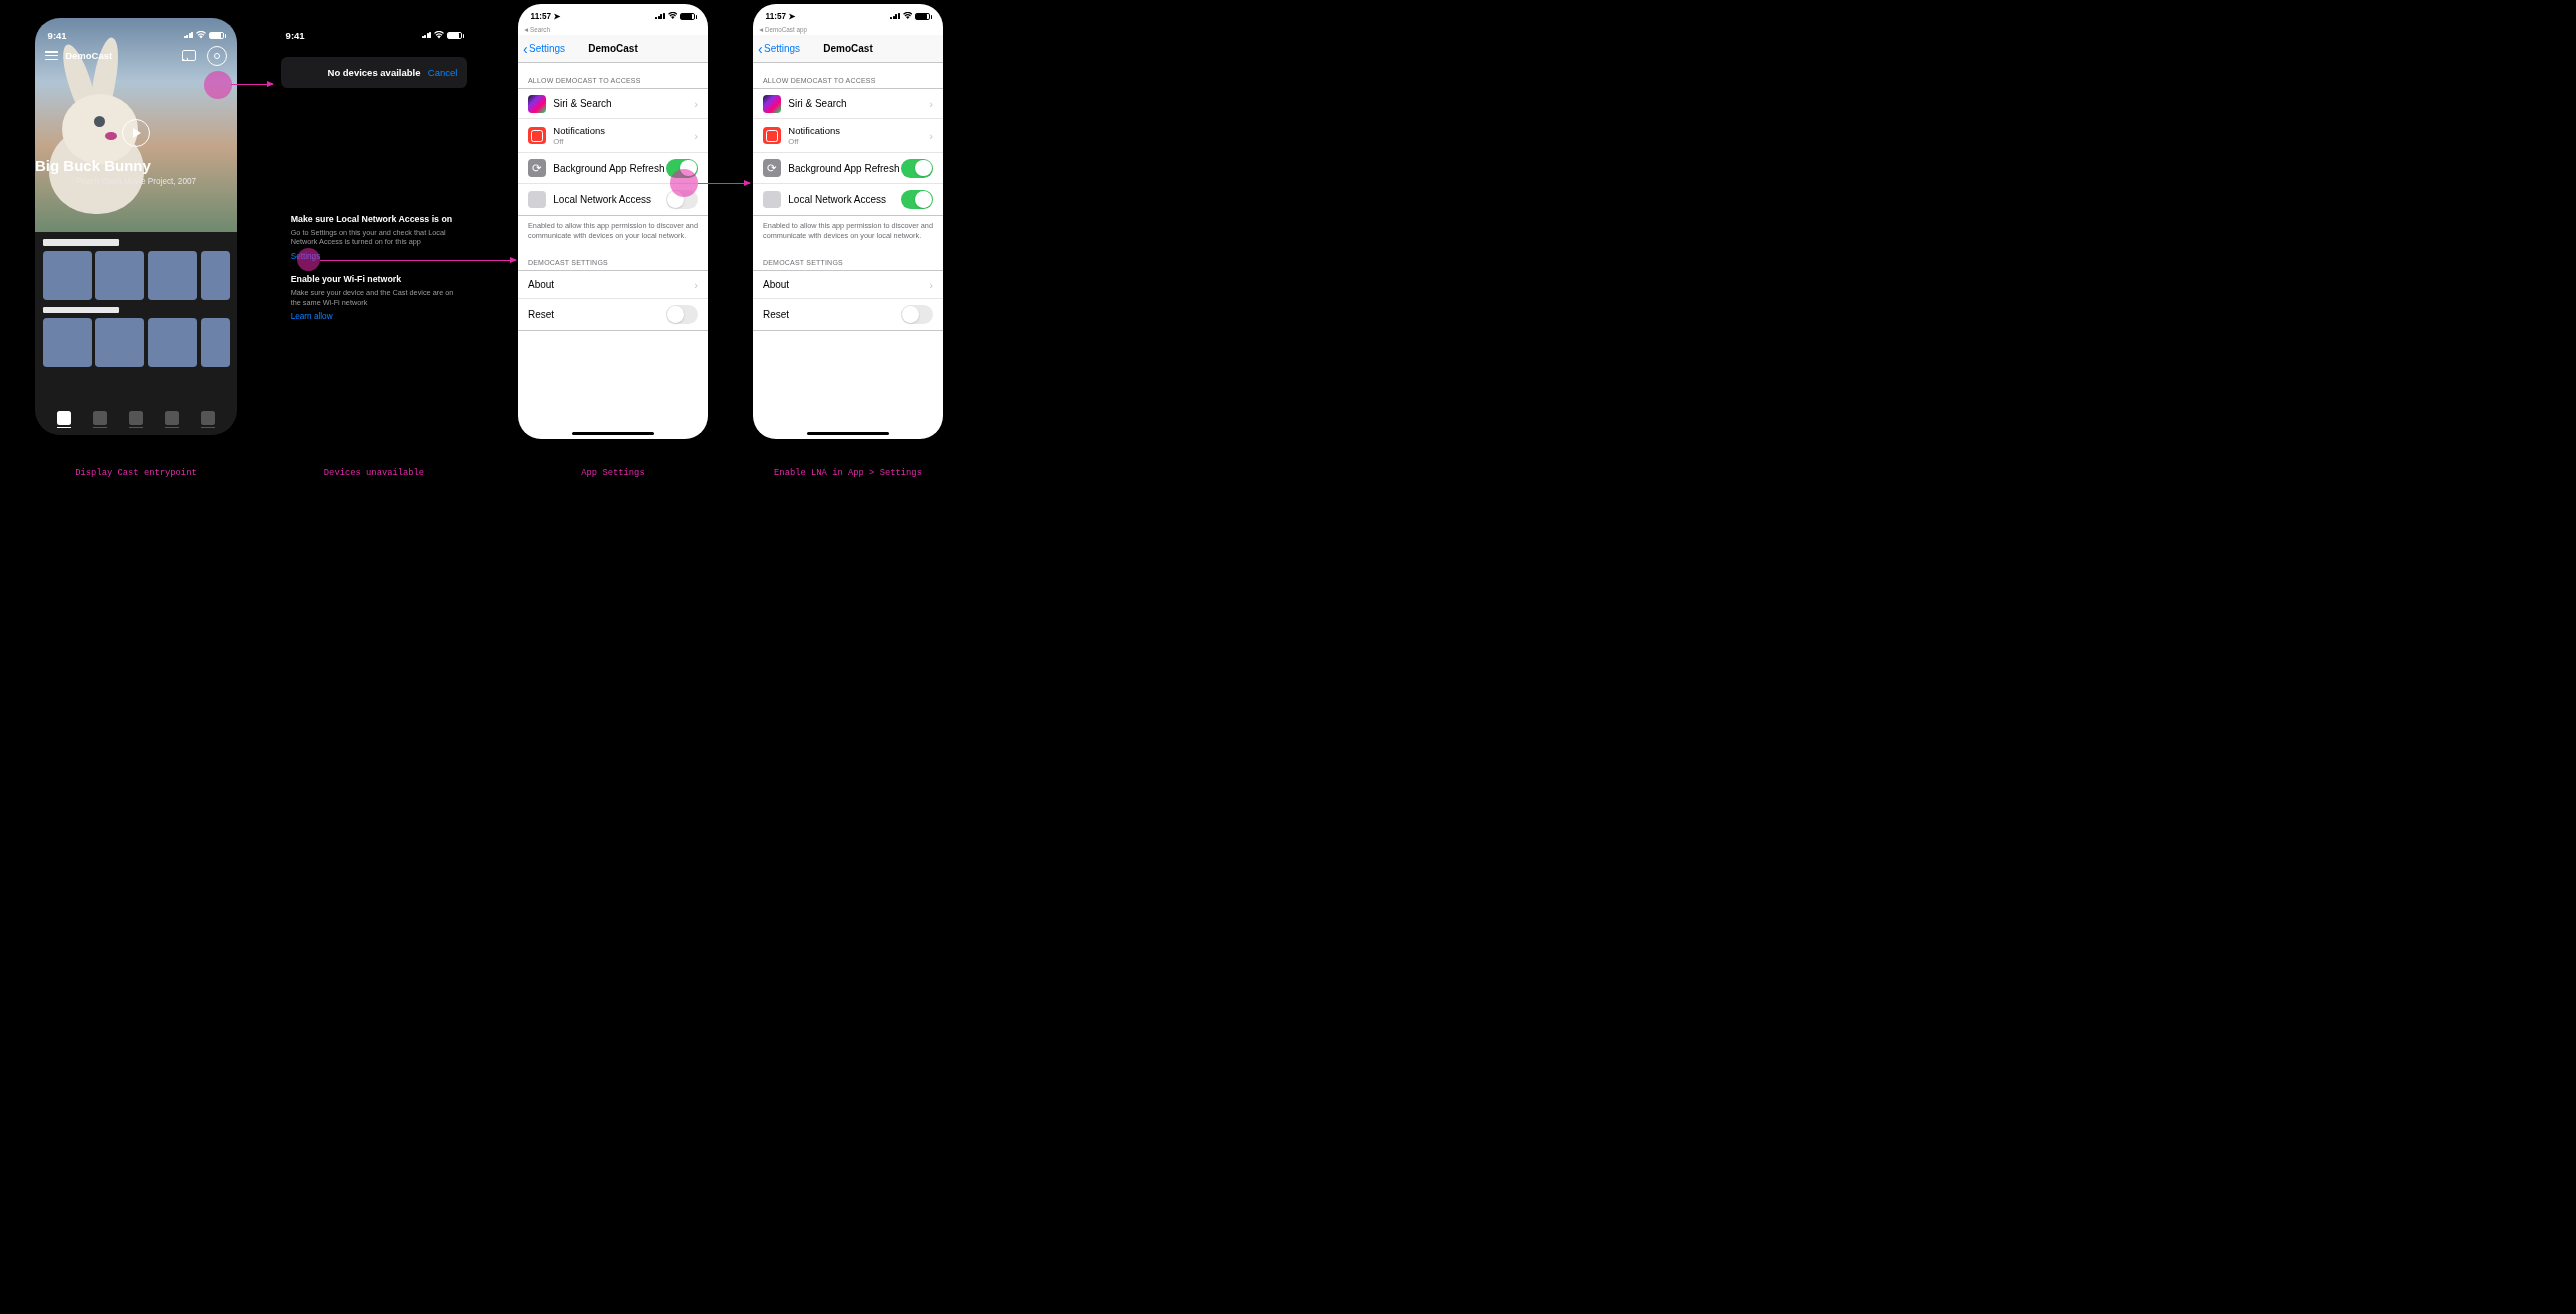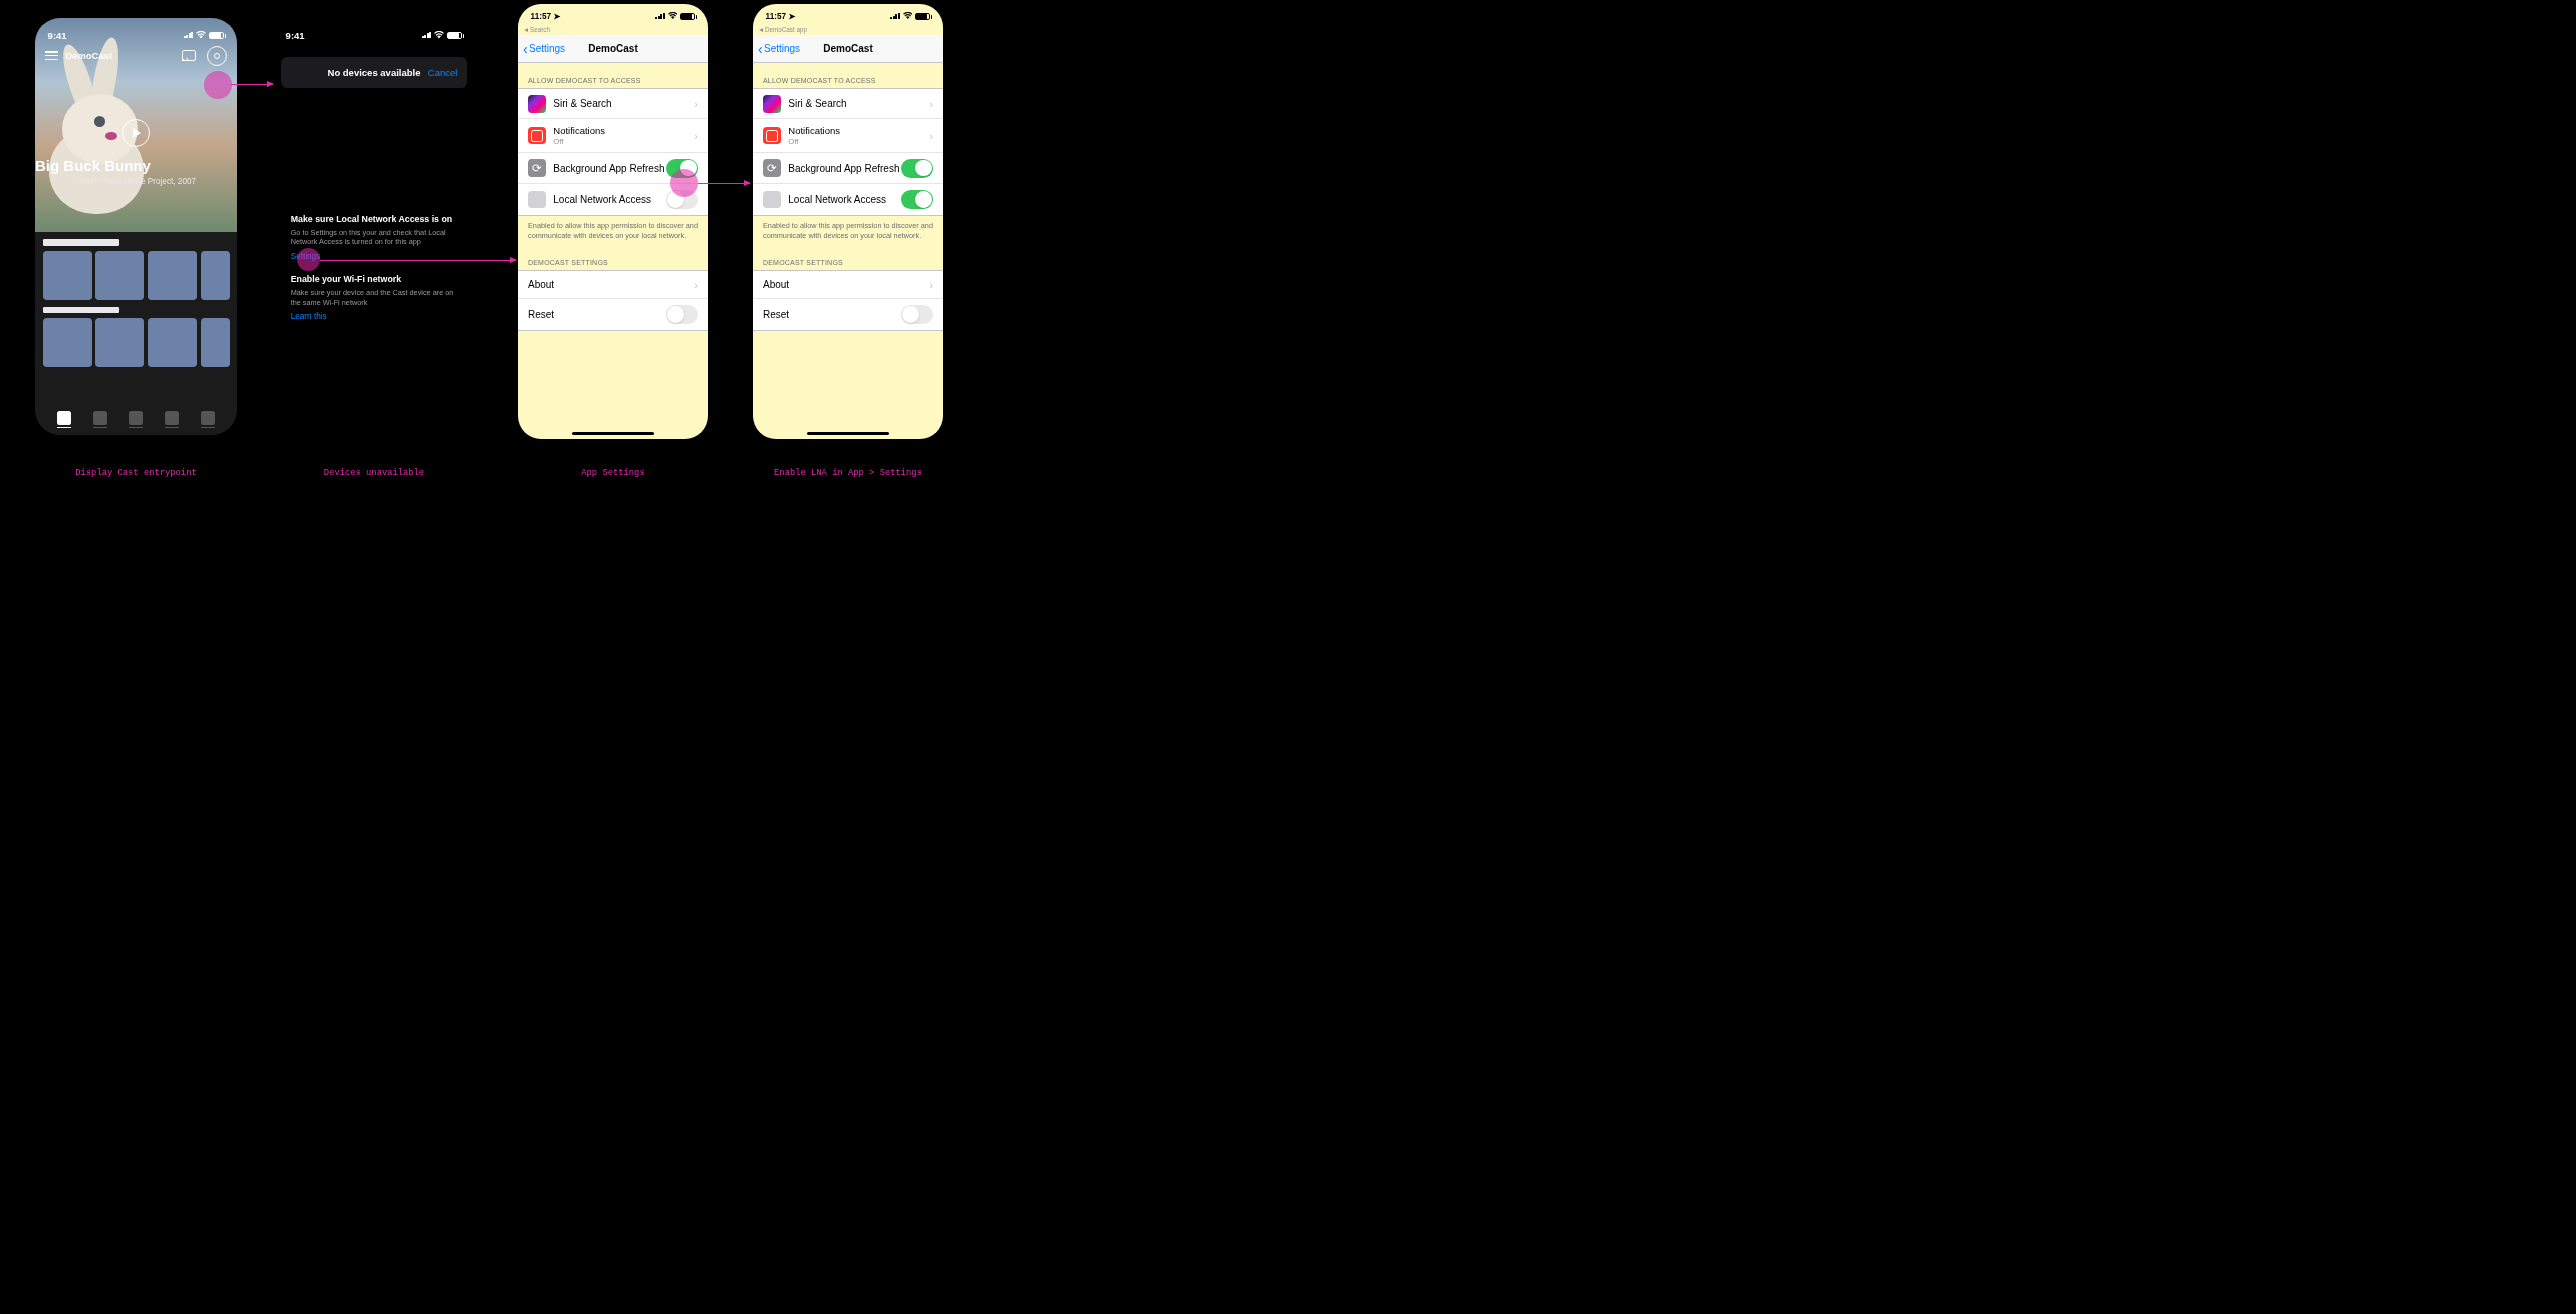--- a/index.html
+++ b/index.html
@@ -13,21 +13,21 @@
   }
   .stage { position: relative; width: 100%; height: 100%; }
 
   
   .phone {
     position: absolute;
     border-radius: 25px;
     overflow: hidden;
   }
   .phone-dark { background: #1b1b1b; color: #fff; }
-  .phone-light { background: #fef9c3; color: #000; }
+  .phone-light { background: #ffffff; color: #000; }
 
   
   #p1 { left: 35px; top: 17.7px; width: 202px; height: 417px; }
   #p1 .hero {
     position: relative;
     height: 214px;
     background: linear-gradient(180deg, #6f8aa6 0%, #b0c4d4 30%, #c3a58a 60%, #6f8a6f 100%);
     overflow: hidden;
   }
   .bunny {
@@ -253,21 +253,21 @@
     <div class="sheet">
       <div class="sheet-title">No devices available</div>
       <div class="cancel">Cancel</div>
     </div>
     <div class="info-block">
       <div class="info-h">Make sure Local Network Access is on</div>
       <div class="info-p">Go to Settings on this your and check that Local Network Access is turned on for this app</div>
       <div class="link" style="margin-bottom:12.6px;">Settings</div>
       <div class="info-h">Enable your Wi-Fi network</div>
       <div class="info-p">Make sure your device and the Cast device are on the same Wi-Fi network</div>
-      <div class="link">Learn this</div>
+      <div class="link">Learn allow</div>
     </div>
   </div>
 
   <div class="hl" style="left:297px;top:248px;width:23px;height:23px;"></div>
 
   <div class="arrow" style="left:320px;top:260px;width:196px;"></div>
 
   <div id="p3" class="phone phone-light ios-settings">
     <div class="status-bar" style="color:#000;padding-top:5px;height:20px;font-size:8.2px;">
       <span style="display:flex;align-items:center;gap:2.5px;">

